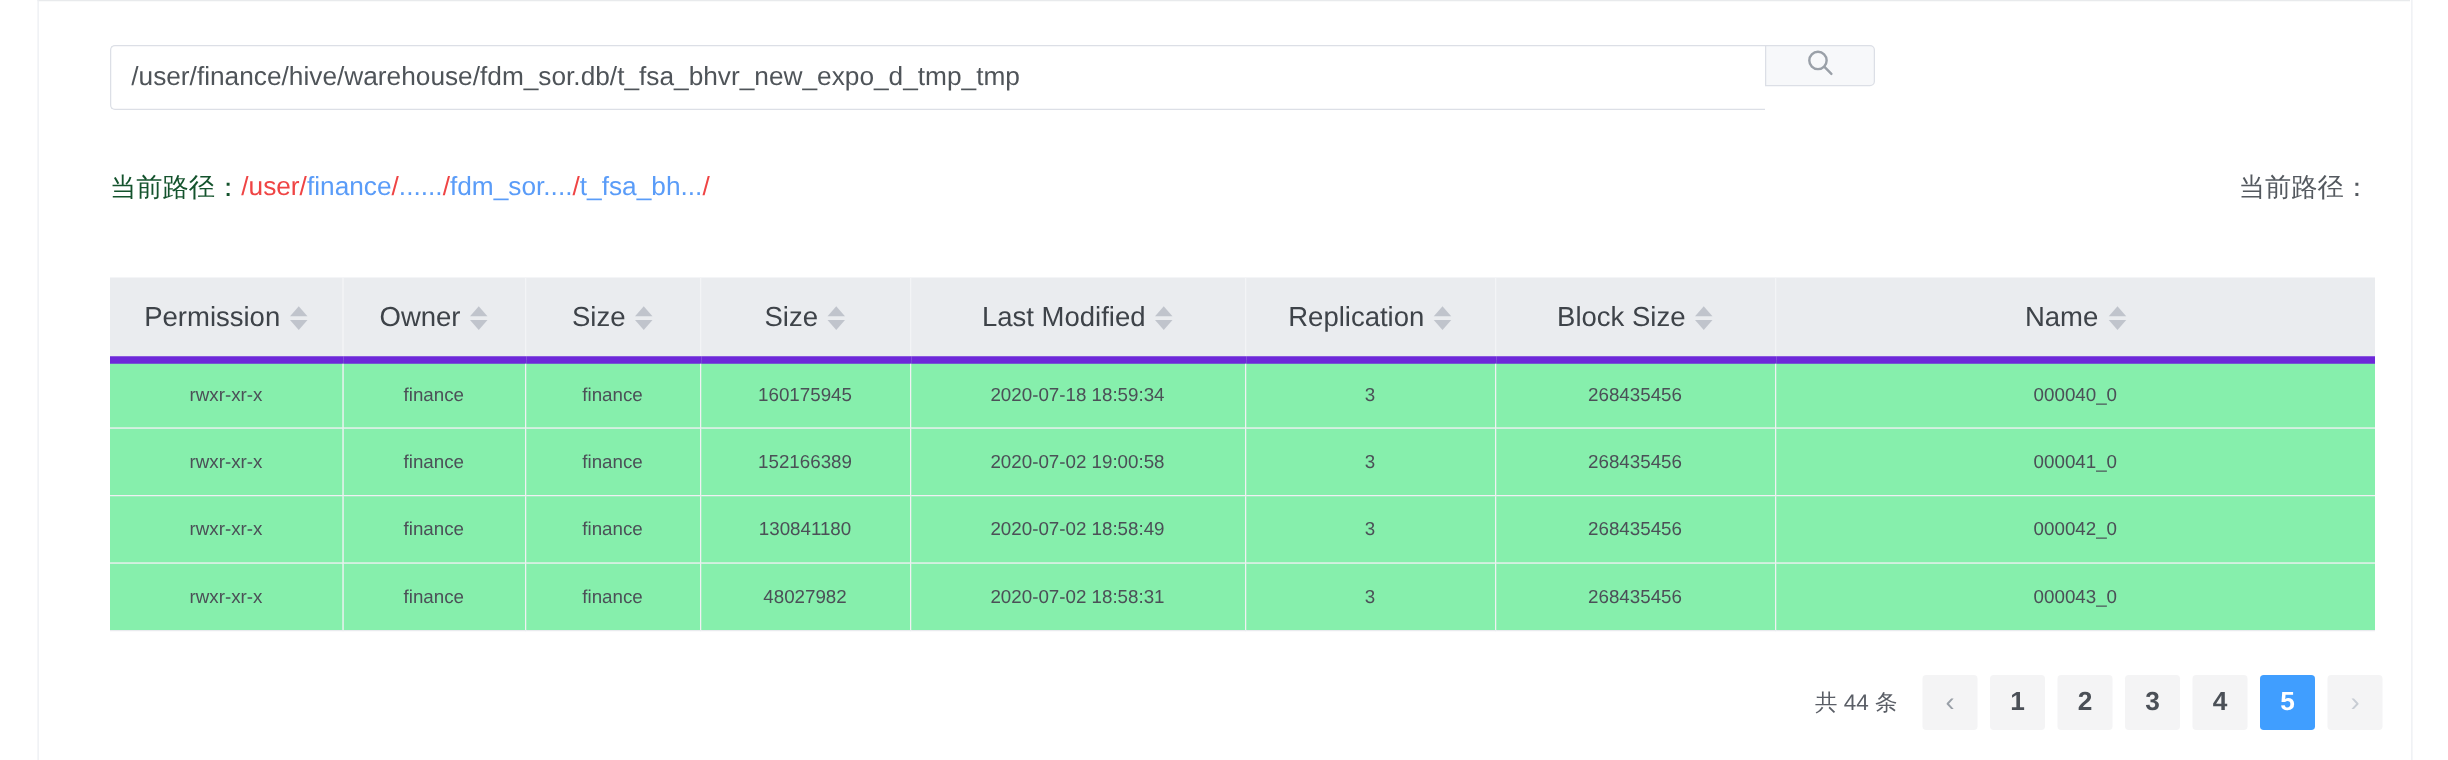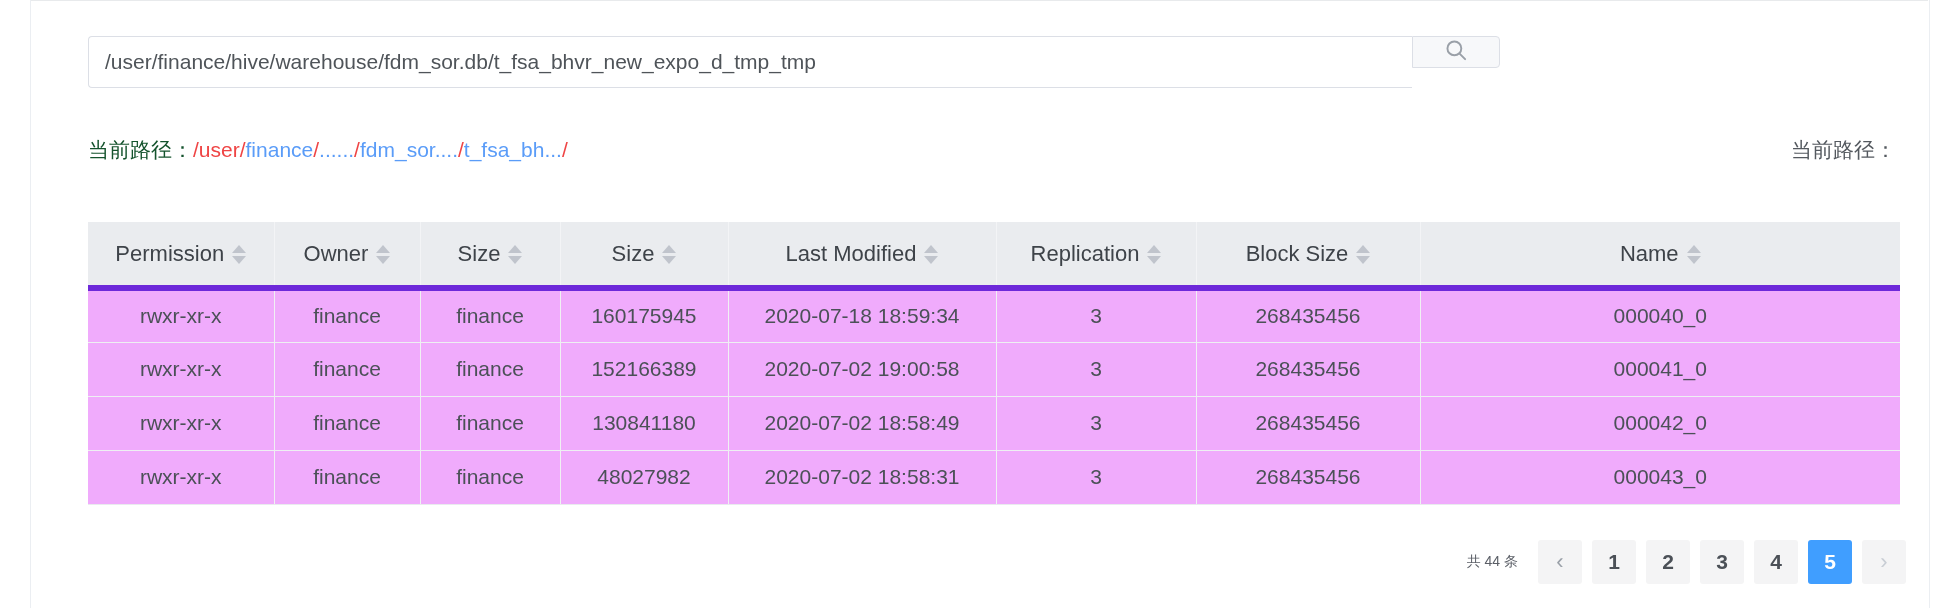--- a/index.html
+++ b/index.html
@@ -202,41 +202,41 @@
   .caret-down {
     width: 0; height: 0;
     border-left: 7px solid transparent;
     border-right: 7px solid transparent;
     border-top: 8px solid #c0c4cc;
   }
   table.files tbody td {
     height: 54px;
     border-right: 1px solid #f0f1f3;
     border-bottom: 1px solid #eef0f2;
-    font-size: 21px;
+    font-size: 15px;
     color: #4b5057;
     text-align: center;
     padding: 0;
-    background: #f0abfc;
+    background: #86efac;
     box-sizing: border-box;
   }
   table.files tbody td:last-child { border-right: none; }
   table.files tbody tr:last-child td { border-bottom: 1px solid #e9ebee; }
 
   
   .pager {
     position: absolute;
     right: 52px;
     top: 540px;
     display: flex;
     align-items: center;
     gap: 10px;
   }
   .pager-total {
-    font-size: 14px;
+    font-size: 18px;
     color: #5a5e66;
     margin-right: 10px;
     white-space: pre;
   }
   .pg {
     min-width: 44px;
     height: 44px;
     background: #f4f4f5;
     border-radius: 3px;
     display: flex;

